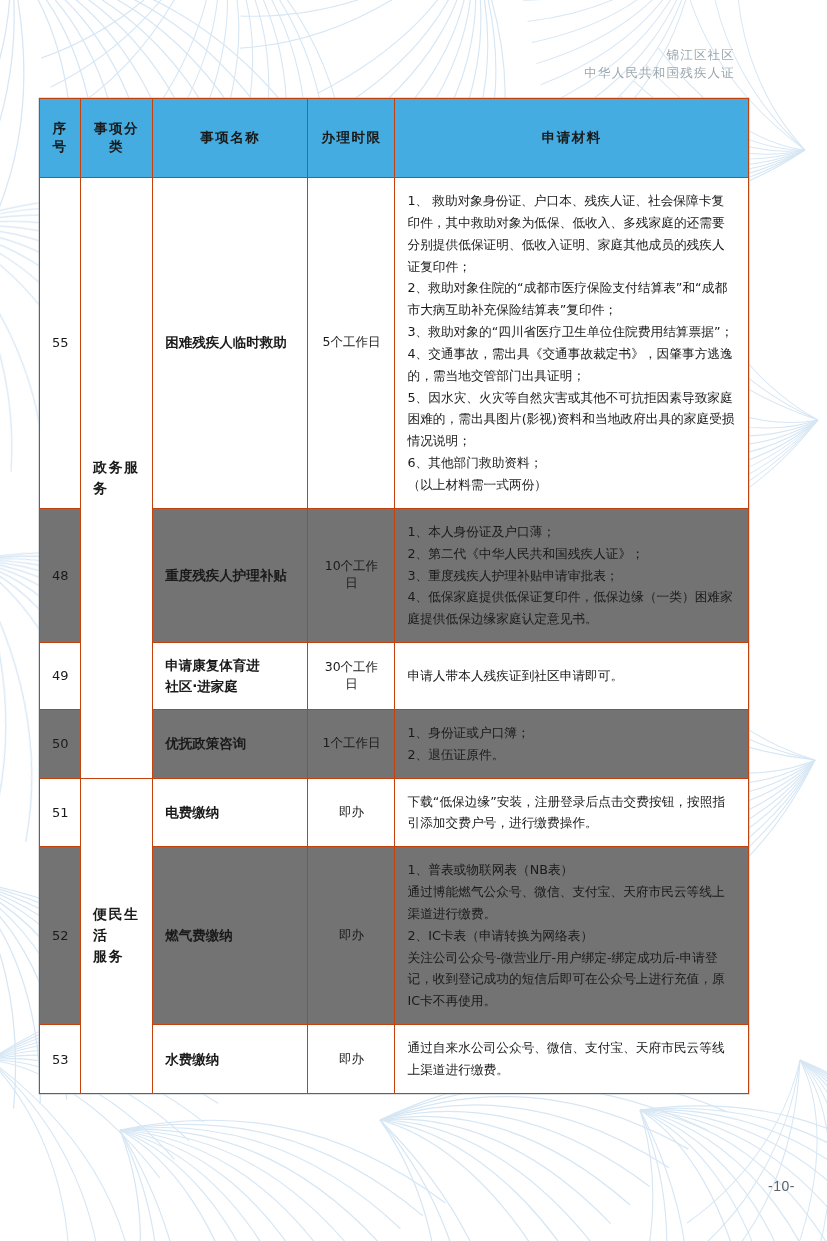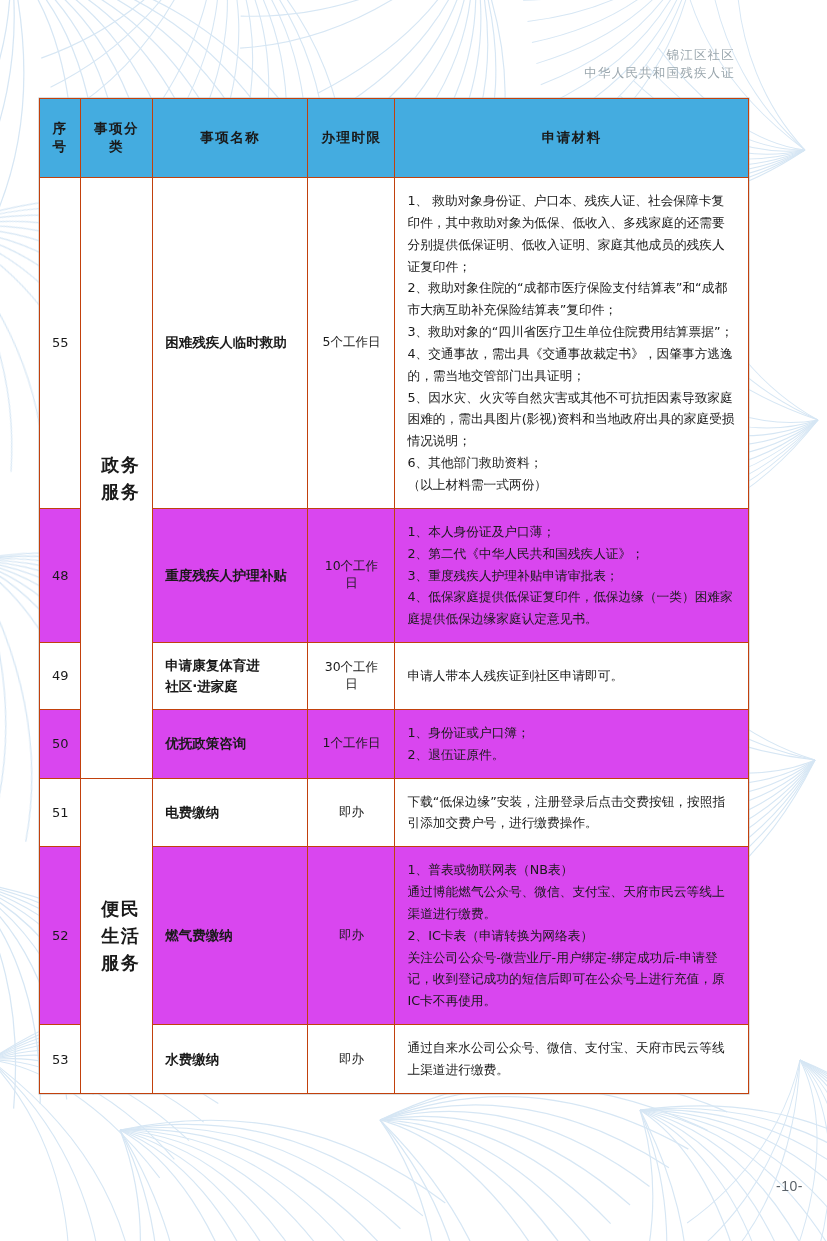--- a/index.html
+++ b/index.html
@@ -38,21 +38,21 @@
     color: #9aa6ad;
     font-size: 12.5px;
     letter-spacing: 1.2px;
     font-family: "DejaVu Sans", "Liberation Sans", sans-serif;
   }
 
   
   .page-footer {
     position: absolute;
     bottom: 47px;
-    right: 24px;
+    right: 32px;
     z-index: 2;
     color: #5c6369;
     font-size: 14px;
     letter-spacing: .5px;
   }
 
   
   .table-wrap {
     position: absolute;
     left: 39px;
@@ -91,22 +91,22 @@
   col.c-time  { width: 87px; }
   col.c-mat   { width: 353px; }
 
   td.cell-no {
     text-align: center;
     font-size: 13px;
     color: #1a1a1a;
     font-family: "DejaVu Sans", "Liberation Sans", sans-serif;
   }
   td.cell-cat {
-    text-align: right;
-    font-size: 18px;
+    text-align: left;
+    font-size: 14px;
     font-weight: bold;
     letter-spacing: 1.5px;
     line-height: 1.5;
     color: #1a1a1a;
     background: #ffffff !important;
     font-family: "DejaVu Sans", "Liberation Sans", sans-serif;
   }
   td.cell-name {
     text-align: left;
     font-size: 13.5px;
@@ -125,21 +125,21 @@
   td.cell-mat {
     text-align: left;
     font-size: 12.7px;
     line-height: 1.72;
     color: #1a1a1a;
     padding: 8px 12px 8px 14px;
     white-space: pre-line;
     font-family: "DejaVu Sans", "Liberation Sans", sans-serif;
   }
 
-  tr.shaded td { background: #d946ef; }
+  tr.shaded td { background: #737373; }
   tr.plain  td { background: #ffffff; }
 </style>
 </head>
 <body>
 
 <svg id="bg-pattern" viewBox="0 0 827 1241" xmlns="http://www.w3.org/2000/svg" aria-hidden="true">
   <defs>
     <g id="fan">
       <path d="M0,0 C40,30 70,90 80,170" fill="none"></path>
       <path d="M0,0 C46,26 84,82 100,162" fill="none"></path>

